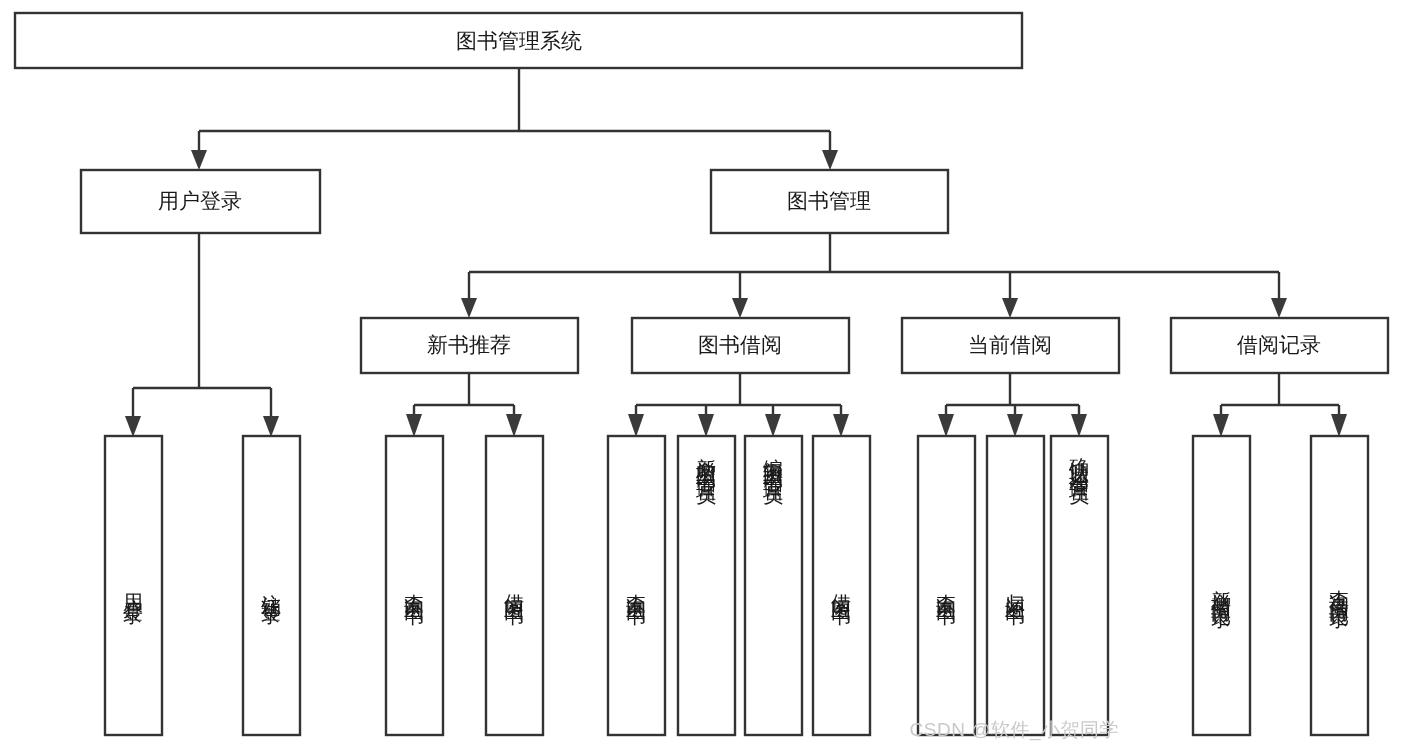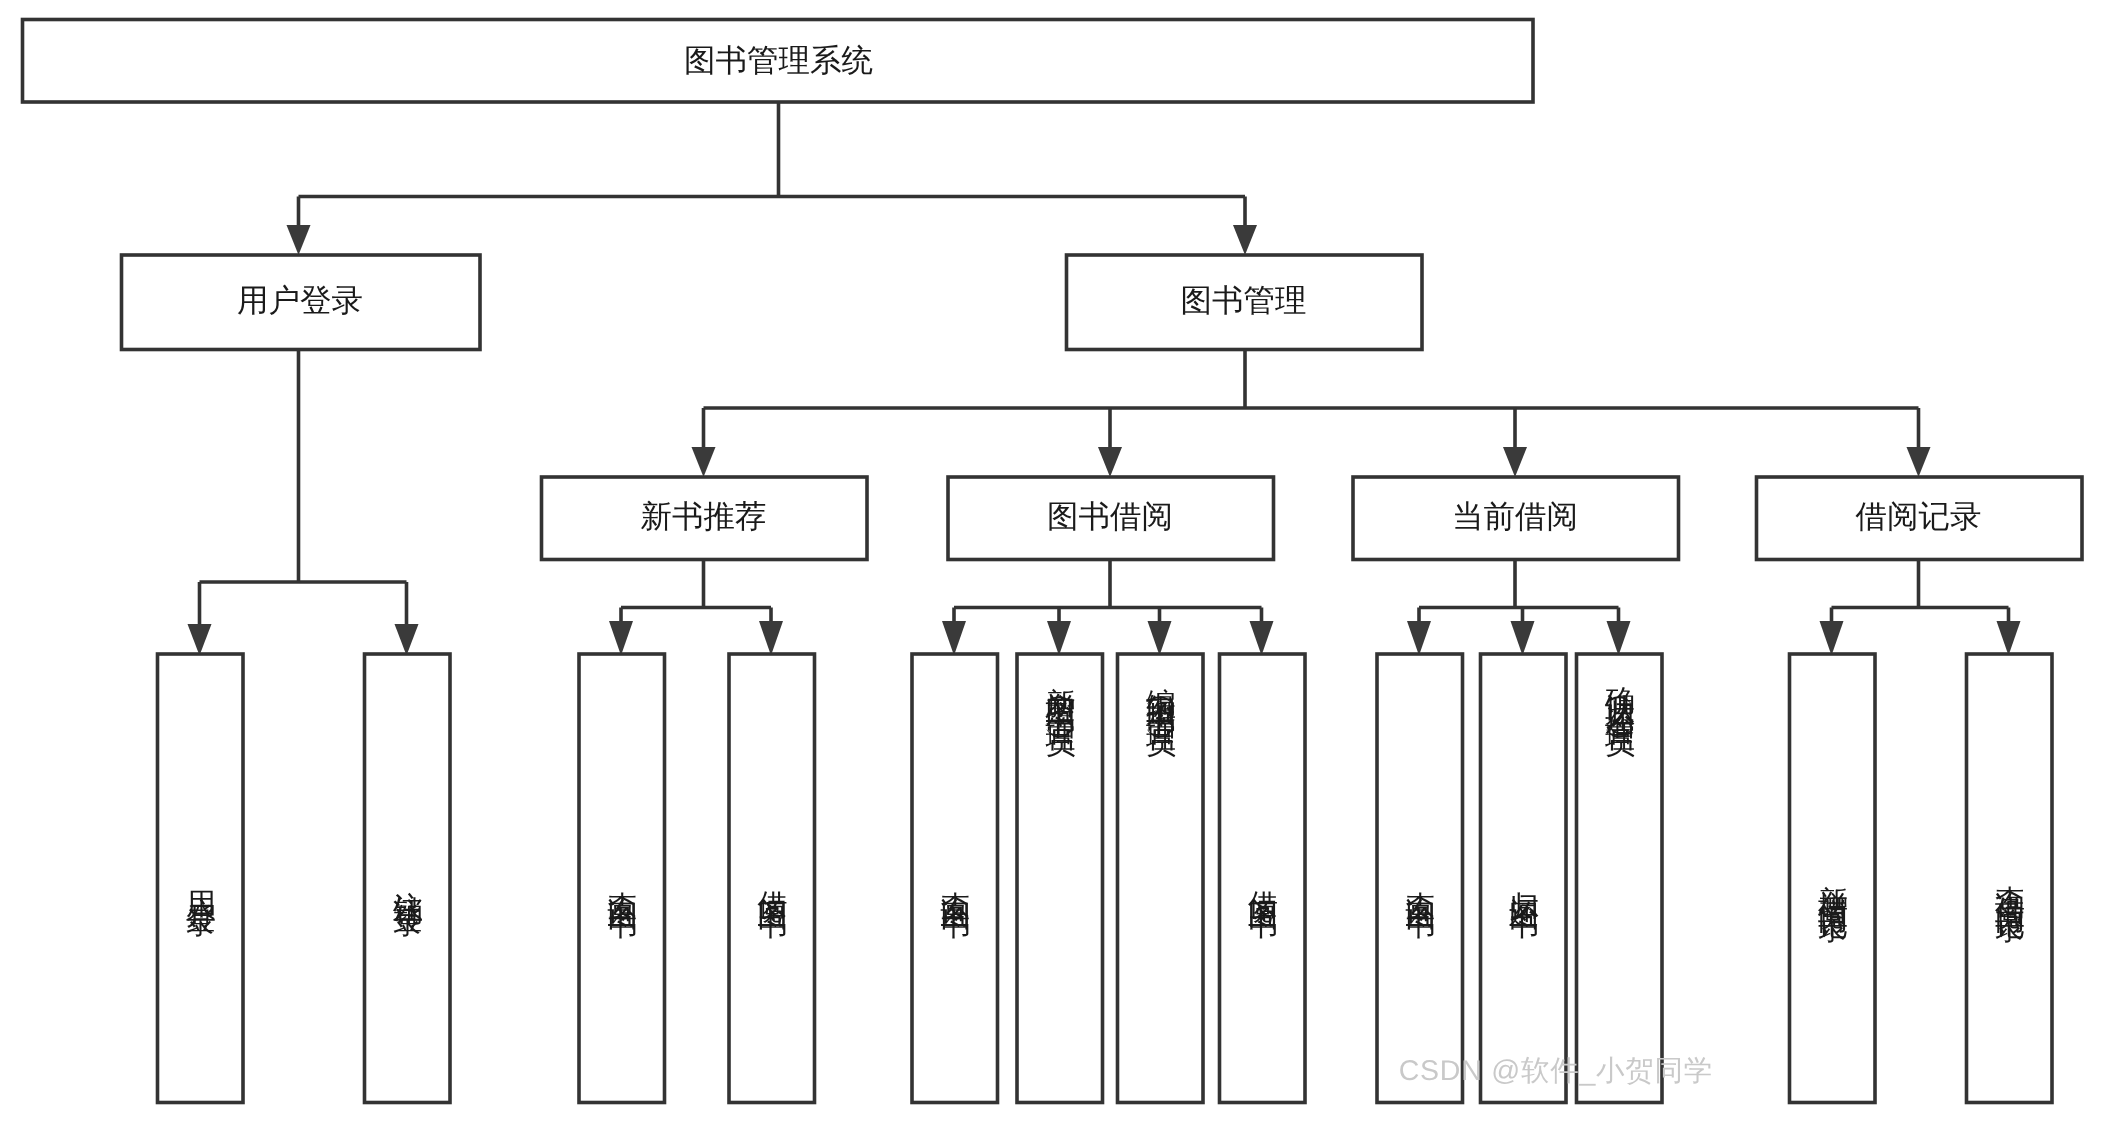--- a/index.html
+++ b/index.html
@@ -11,21 +11,20 @@
     width: 1405px;
     height: 747px;
     font-family: "Liberation Sans", "DejaVu Sans", sans-serif;
     overflow: hidden;
     position: relative;
   }
   #diagram-root {
     position: relative;
     width: 1133px;
     height: 747px;
-    padding-left: 23px;
   }
   svg.diagram-canvas {
     position: absolute;
     top: 0; left: 0;
     width: 1405px;
     height: 747px;
   }
   .node-box {
     fill: #ffffff;
     stroke: #333333;
@@ -61,21 +60,21 @@
   .vlabel-wrap {
     position: absolute;
     display: flex;
     align-items: center;
     justify-content: center;
     pointer-events: none;
   }
   .watermark {
     position: absolute;
     right: 14px;
-    bottom: 20px;
+    bottom: 4px;
     font-family: "Liberation Sans", "DejaVu Sans", sans-serif;
     font-size: 19px;
     color: #c9c9c9;
     letter-spacing: 0.5px;
     white-space: nowrap;
   }
 </style>
 </head>
 <body>
 

